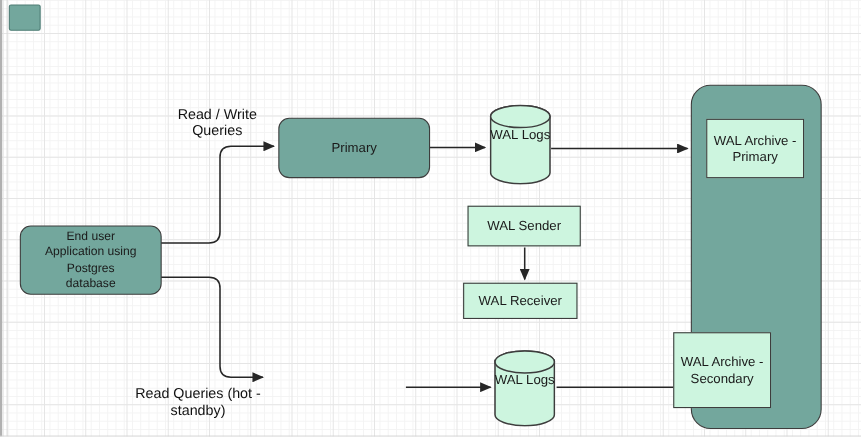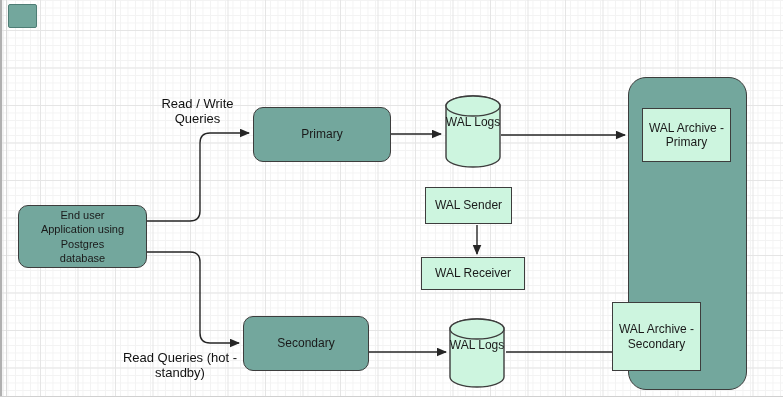--- a/index.html
+++ b/index.html
@@ -84,25 +84,22 @@
   </div>
 
   <div class="abs node teal" style="left:18px;top:205px;width:129px;height:63px;padding:0 19px;">
     <span>End user Application using Postgres database</span>
   </div>
 
   <div class="abs node teal big-label" style="left:253px;top:107px;width:138px;height:55px;">
     <span>Primary</span>
   </div>
 
-  <div class="abs node teal big-label" style="left:243px;top:316px;width:126px;height:55px;">
-    <span>Secondary</span>
-  </div>
 
-  <div class="abs node lgreen" style="left:425px;top:187px;width:87px;height:37px;">
+  <div class="abs node lgreen" style="left:425px;top:187px;width:103px;height:37px;">
     <span>WAL Sender</span>
   </div>
 
   <div class="abs node lgreen" style="left:421px;top:257px;width:104px;height:33px;">
     <span>WAL Receiver</span>
   </div>
 
   <div class="abs cyl" style="left:445px;top:95px;width:56px;height:73px;">
     <svg width="56" height="73" viewBox="0 0 56 73">
       <path d="M1,11 A27,10 0 0 1 55,11 L55,62 A27,10 0 0 1 1,62 Z" fill="#CDF5DF" stroke="#3D3D3D" stroke-width="1.4"></path>

